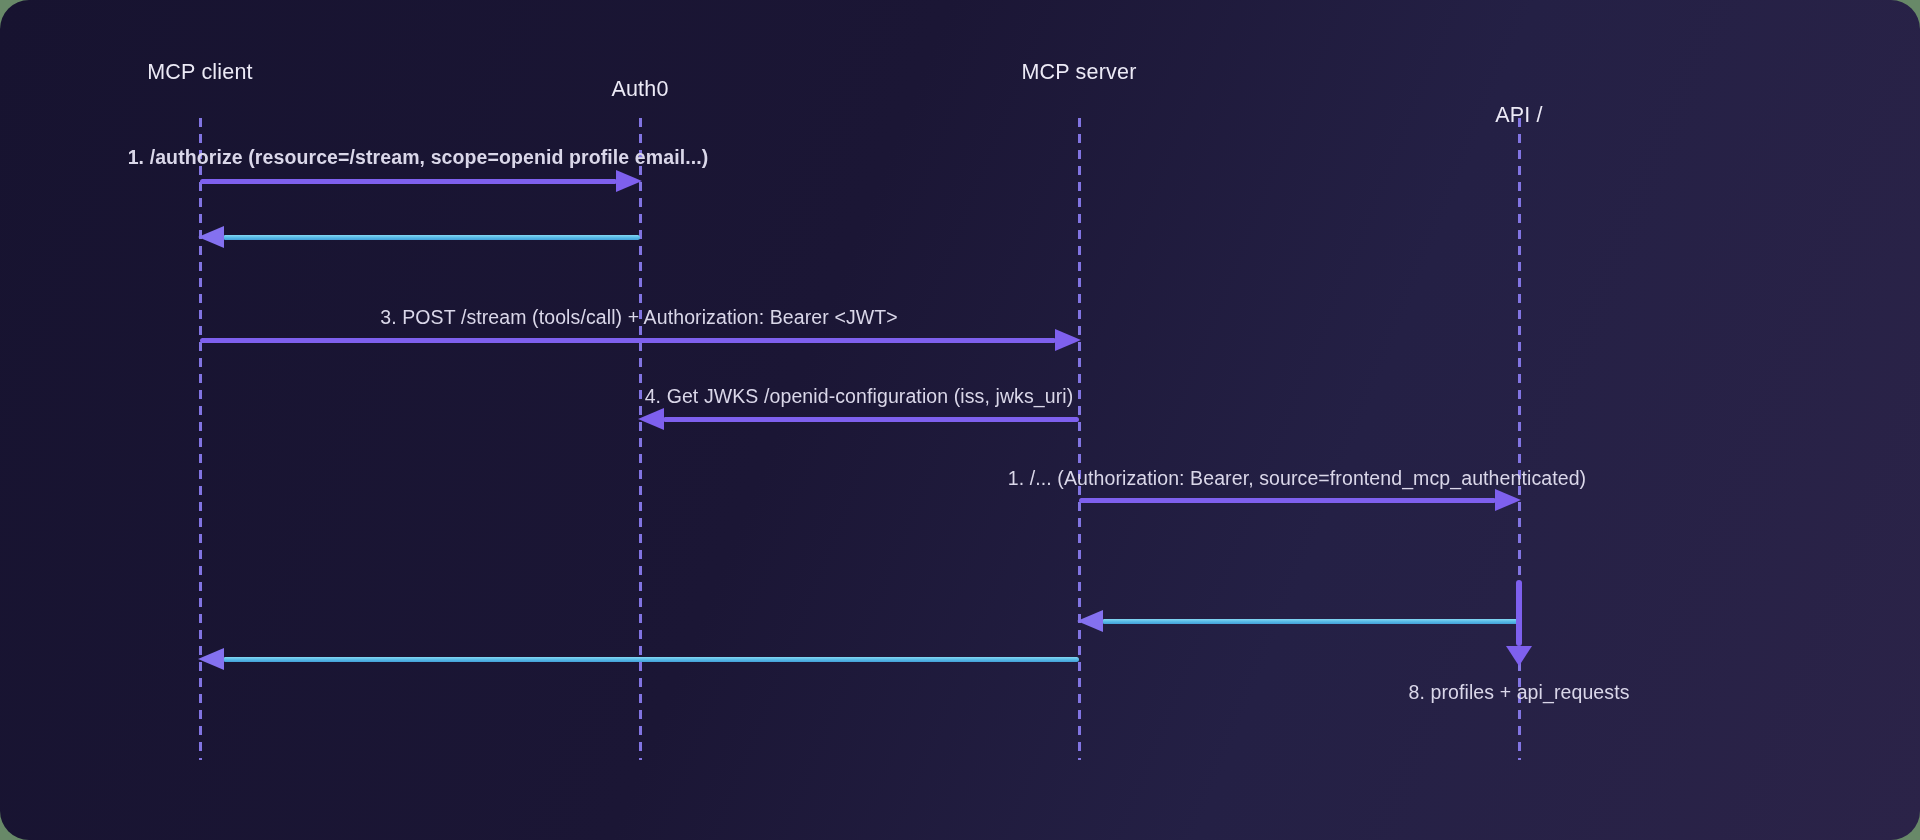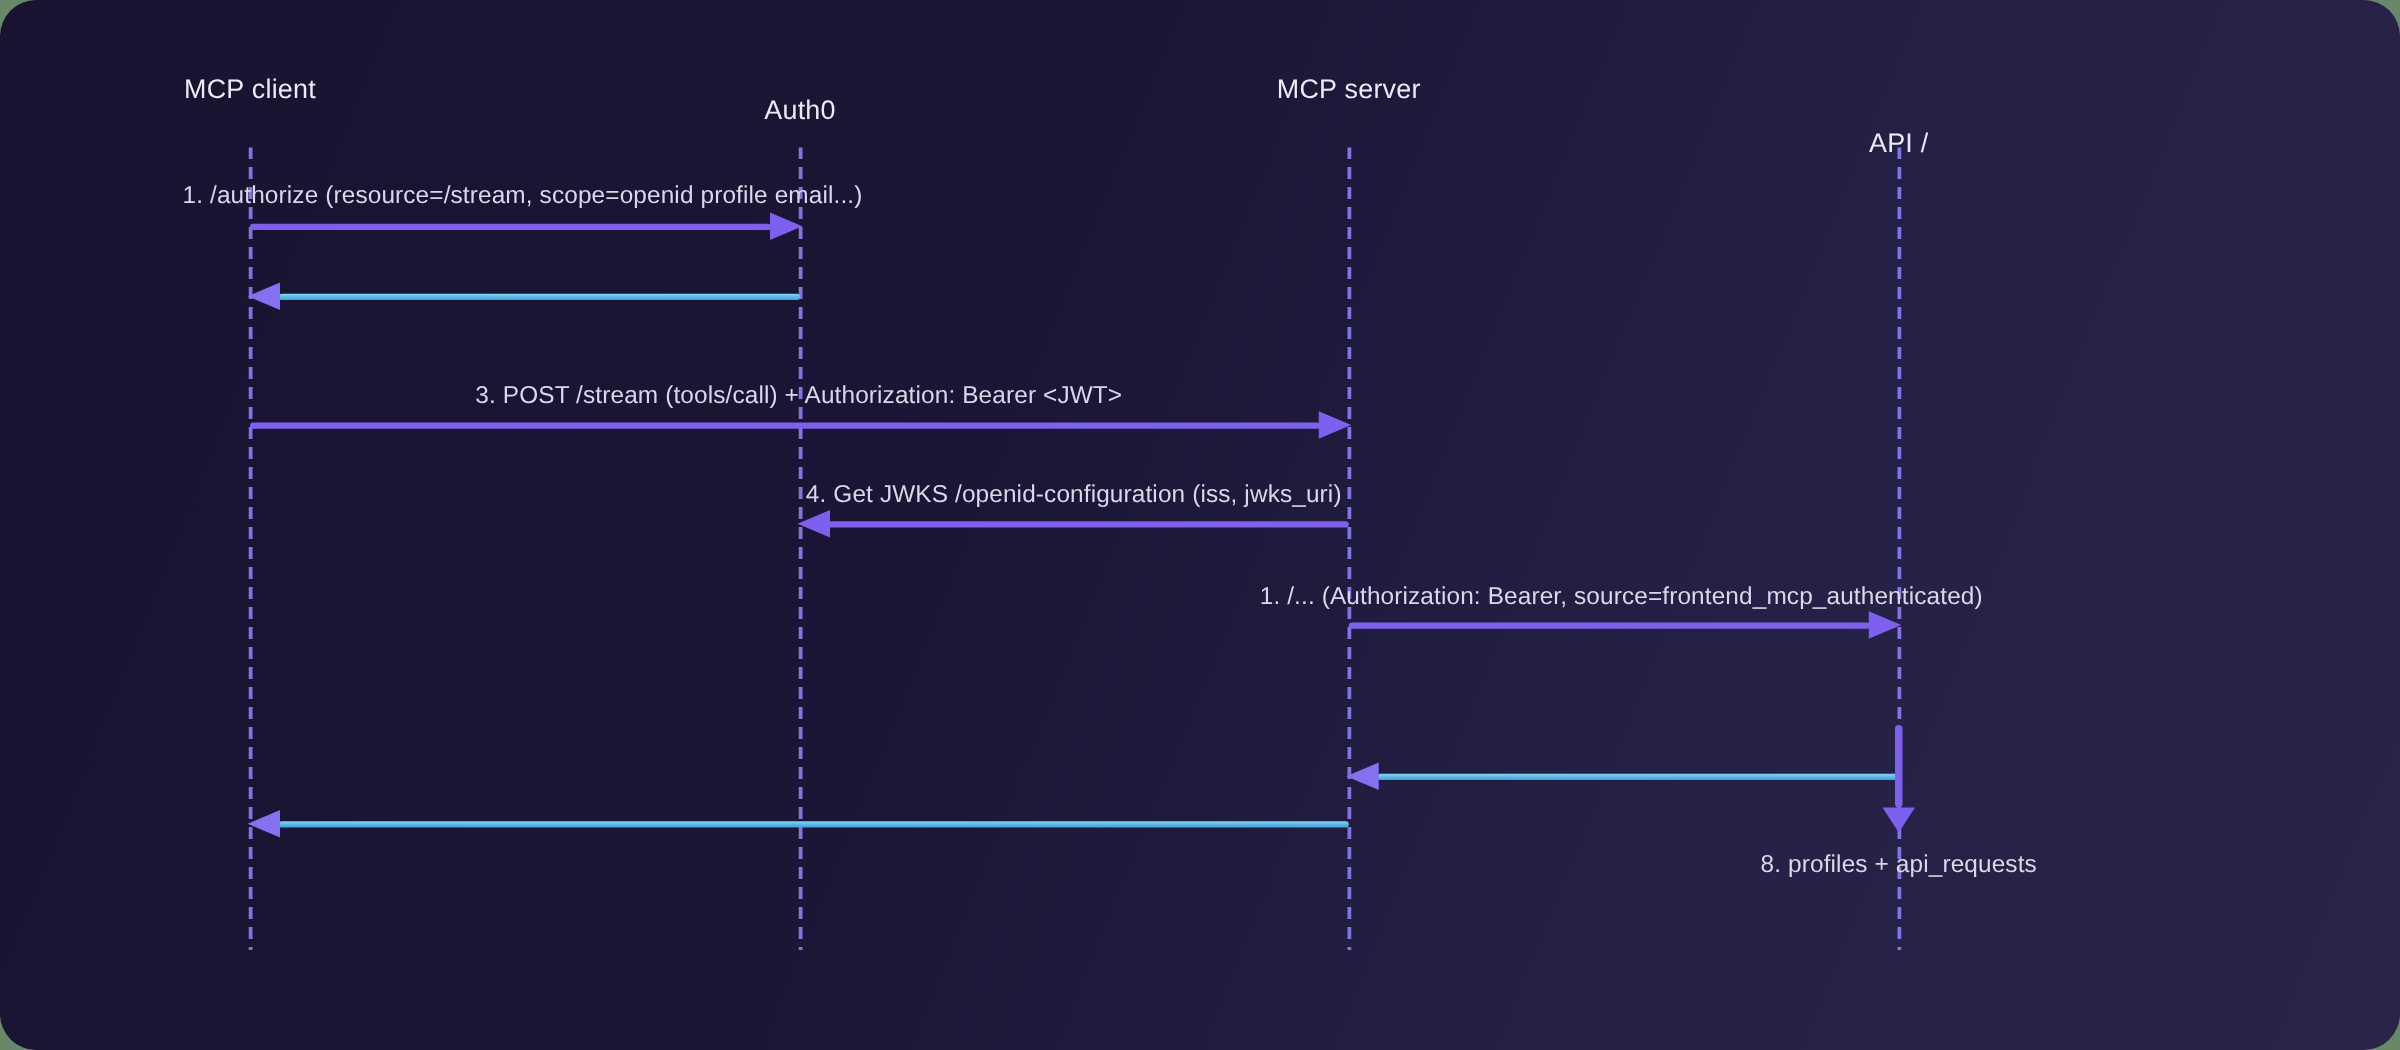--- a/index.html
+++ b/index.html
@@ -50,21 +50,21 @@
     <div class="lifeline" style="left: 198.5px; top: 118px; height: 642px;"></div>
     <div class="actor-label" style="left: 200px; top: 72px;">MCP client</div>
     <div class="lifeline" style="left: 638.5px; top: 118px; height: 642px;"></div>
     <div class="actor-label" style="left: 640px; top: 89px;">Auth0</div>
     <div class="lifeline" style="left: 1077.5px; top: 118px; height: 642px;"></div>
     <div class="actor-label" style="left: 1079px; top: 72px;">MCP server</div>
     <div class="lifeline" style="left: 1517.5px; top: 118px; height: 642px;"></div>
     <div class="actor-label" style="left: 1519px; top: 72px; margin-top: 43px;">API /</div>
     <div class="msg-line line-purple" style="left: 200px; top: 178.5px; width: 417px;"></div>
     <div class="head head-right" style="left: 616px; top: 170px;"></div>
-    <div class="msg-label" style="left: 418px; top: 157px;">1. /authorize (resource=/stream, scope=openid profile email...)</div>
+    <div class="msg-label" style="left: 418px; top: 157px; font-weight: bold;">1. /authorize (resource=/stream, scope=openid profile email...)</div>
     <div class="msg-line line-cyan" style="left: 223px; top: 234.5px; width: 417px;"></div>
     <div class="head head-left" style="left: 198px; top: 226px;"></div>
     <div class="msg-line line-purple" style="left: 200px; top: 337.5px; width: 856px;"></div>
     <div class="head head-right" style="left: 1055px; top: 329px;"></div>
     <div class="msg-label" style="left: 639px; top: 317px;">3. POST /stream (tools/call) + Authorization: Bearer &lt;JWT&gt;</div>
     <div class="msg-line line-purple" style="left: 663px; top: 416.5px; width: 416px;"></div>
     <div class="head head-left p" style="left: 638px; top: 408px;"></div>
     <div class="msg-label" style="left: 859px; top: 396px;">4. Get JWKS /openid-configuration (iss, jwks_uri)</div>
     <div class="msg-line line-purple" style="left: 1079px; top: 497.5px; width: 417px;"></div>
     <div class="head head-right" style="left: 1495px; top: 489px;"></div>

